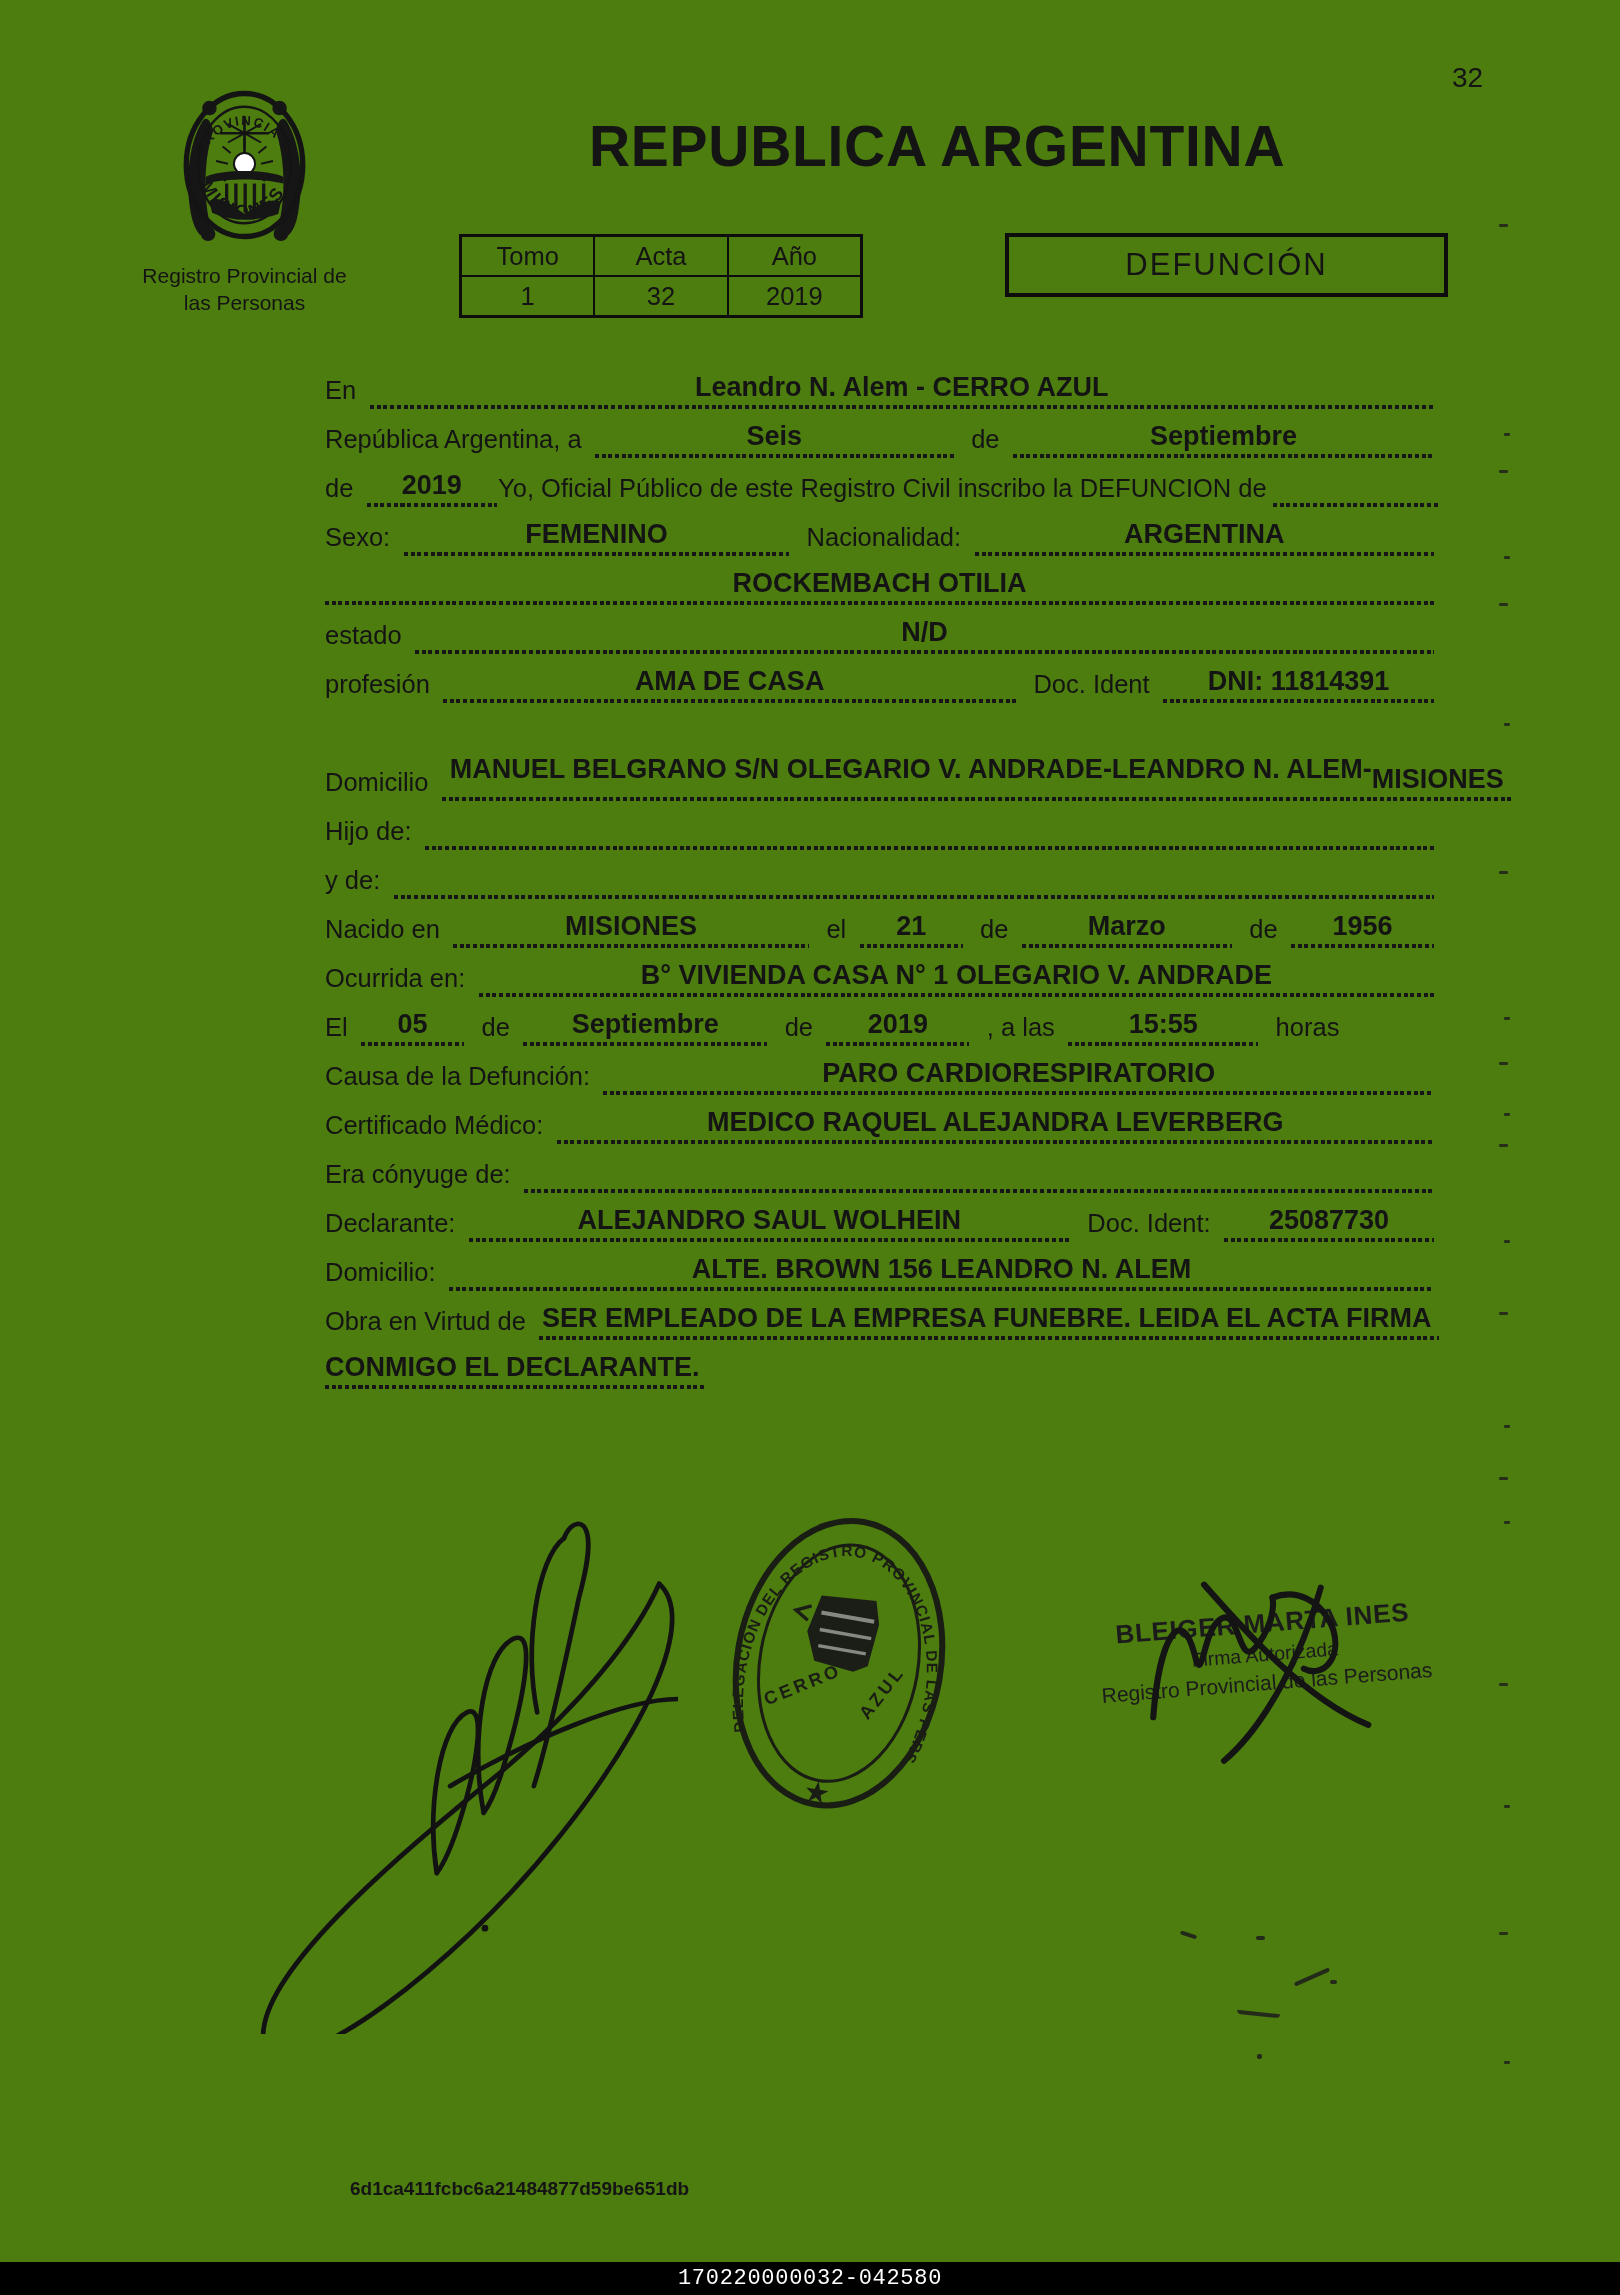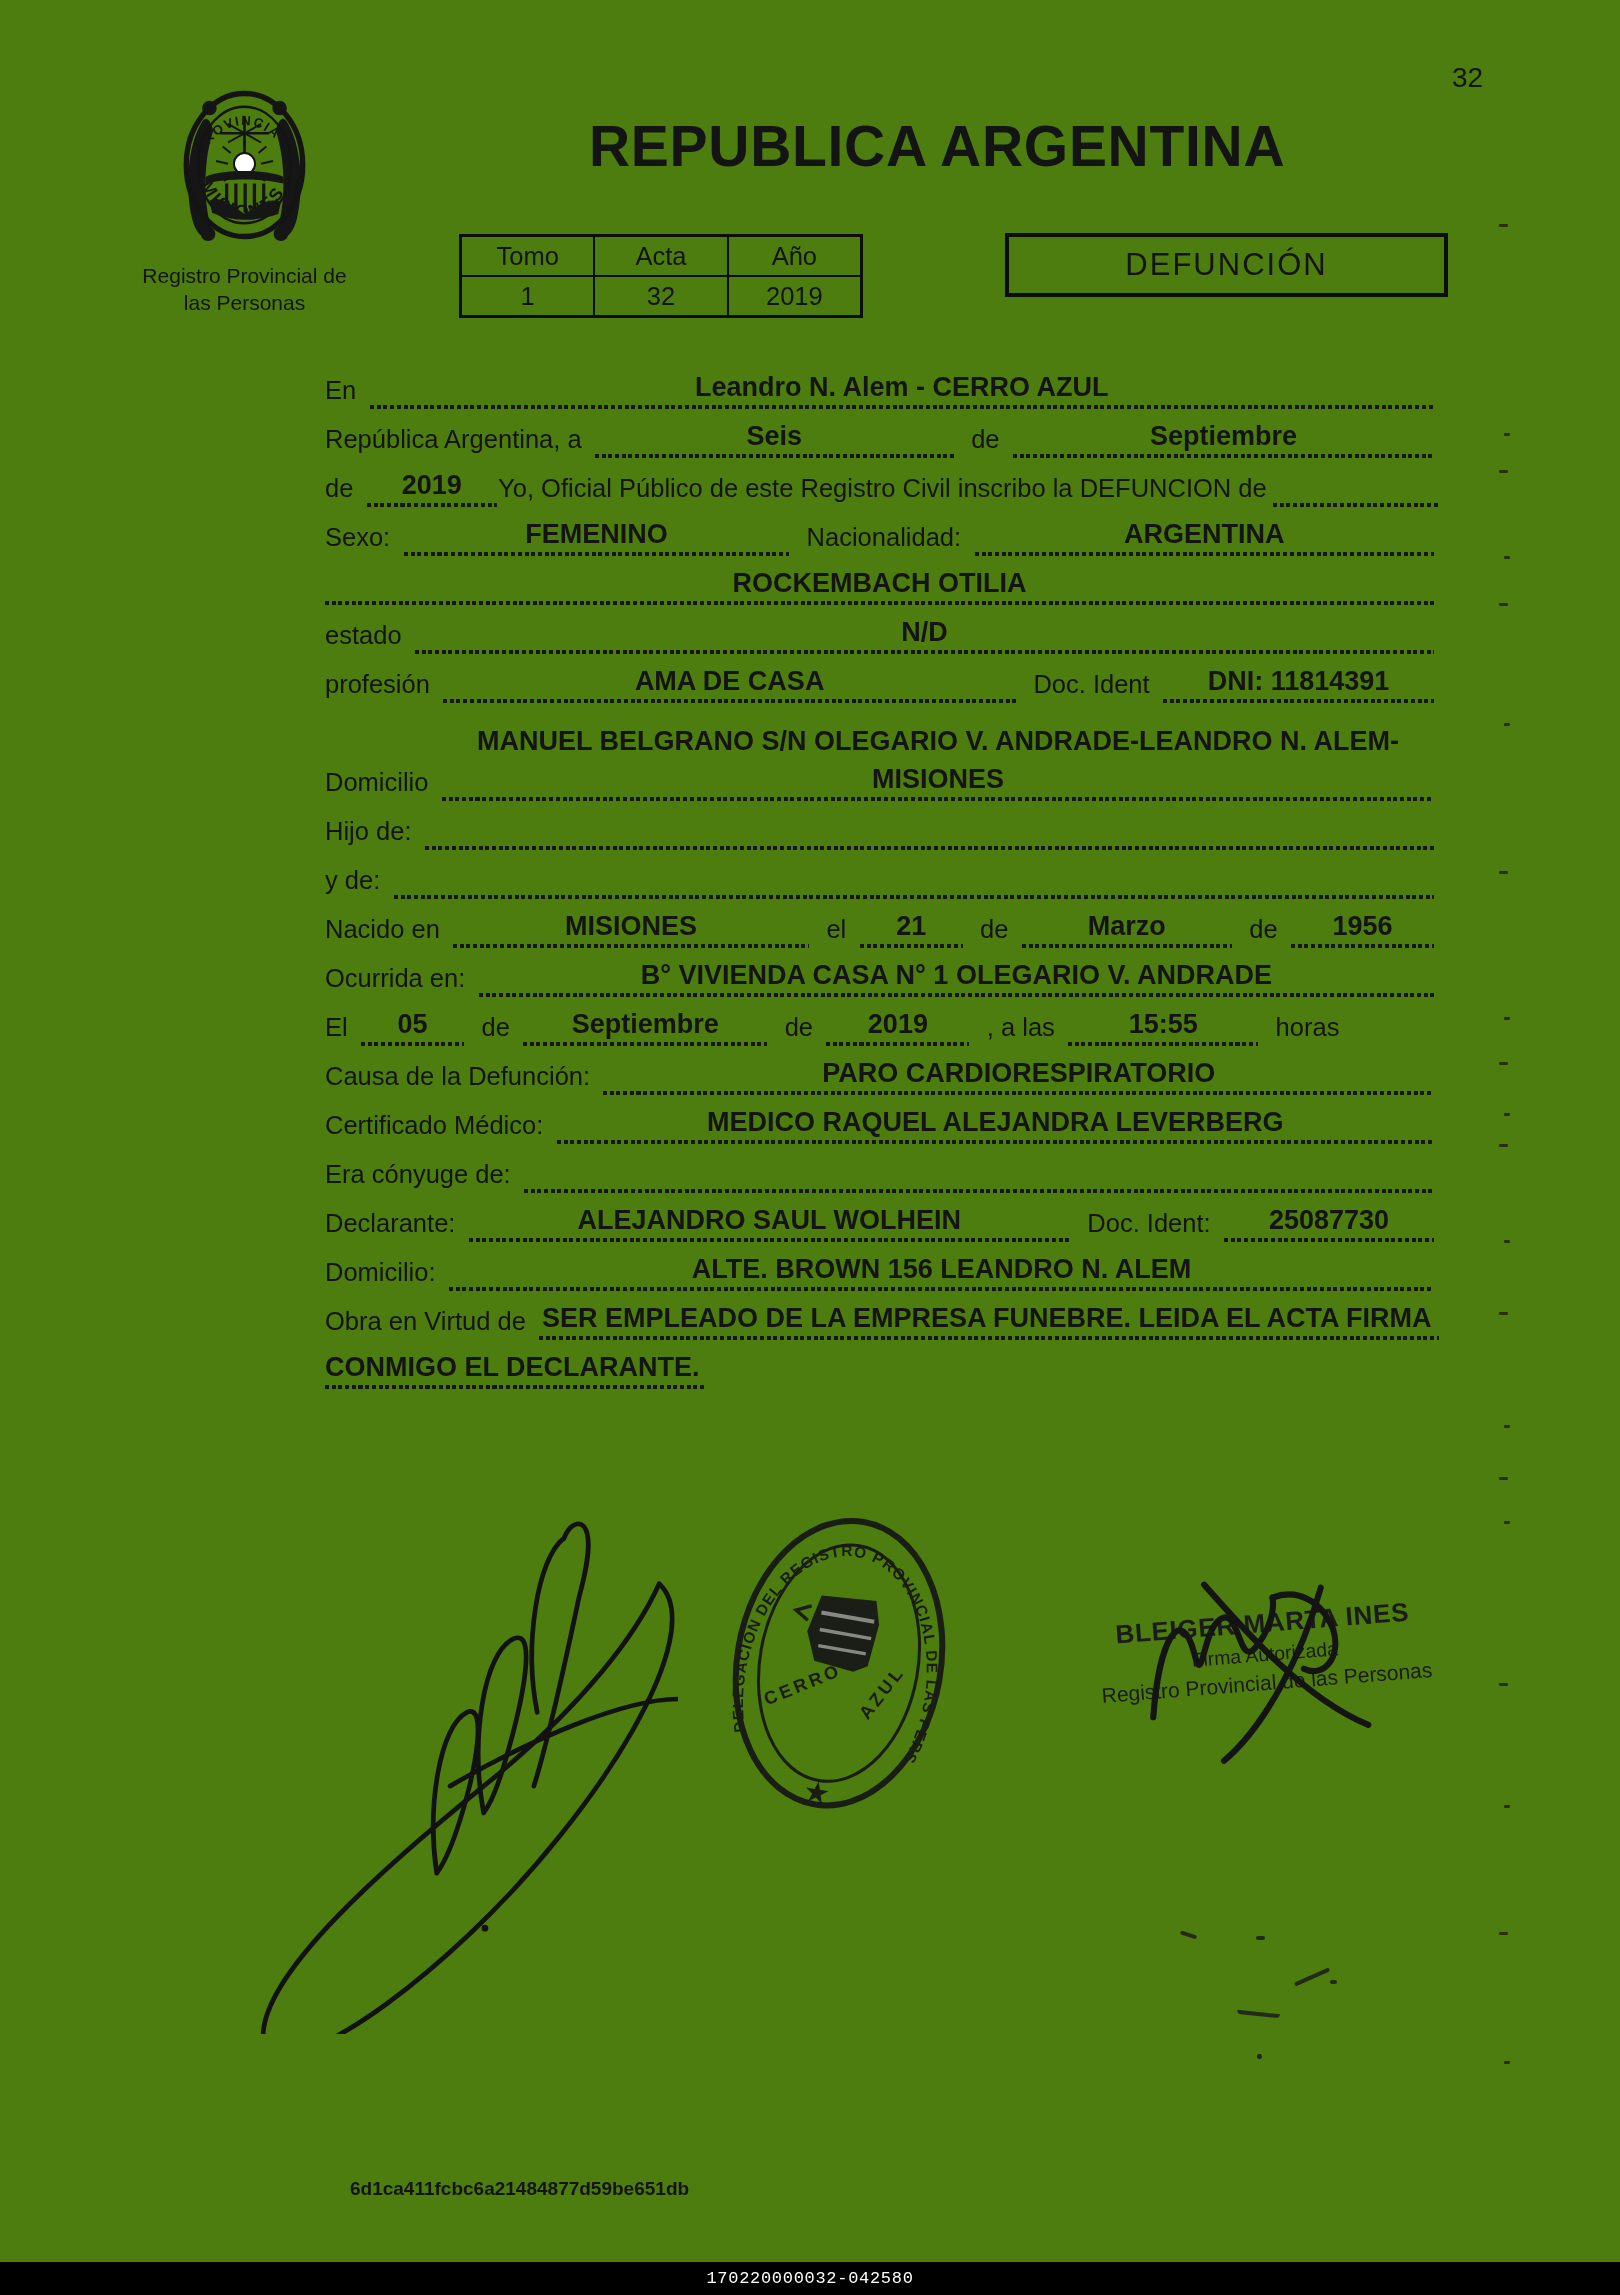--- a/index.html
+++ b/index.html
@@ -42,21 +42,21 @@
   .f-180{flex:0 1 127px;}
   .f-250{flex:0 1 174px;}
   .f-270{flex:0 1 194px;}
   .f-330{flex:0 1 228px;}
   .f-370{flex:0 0 255px;}
   .f-500{flex:1 1 315px;}
   .f-g11{flex:1.1 1 0;}
   .f-g12{flex:1.2 1 0;}
   .f-g13{flex:1.3 1 0;}
   .row.dom{height:98px;}
-  .fill.two{display:flex;flex-direction:column;justify-content:flex-end;white-space:normal;}
+  .fill.two{display:flex;flex-direction:row;justify-content:flex-end;white-space:normal;}
   .fill.two .vline{white-space:nowrap;}
   .fill.two .vline + .vline{margin-top:9.4px;}
   .fill.leftal{text-align:left;padding-left:2.7px;}
   .inlineu{font-weight:bold;font-size:27px;position:relative;padding:0 4px 8px 0;white-space:nowrap;}
   .inlineu::after{content:"";position:absolute;left:0;right:0;bottom:0;height:4px;
         background:repeating-linear-gradient(90deg,#161616 0 4px,transparent 4px 6.7px);}
 
   
   .sig-left{position:absolute;left:249px;top:1498px;}
   .seal{position:absolute;left:695px;top:1479px;}
@@ -64,21 +64,21 @@
               transform:rotate(-4.5deg);color:#1b1b1b;text-align:center;}
   .auth-name{font-size:26px;font-weight:bold;letter-spacing:0.7px;white-space:nowrap;}
   .auth-role{font-size:19.4px;margin-top:4px;}
   .auth-office{font-size:21px;margin-top:5.4px;white-space:nowrap;}
   .auth-sig{position:absolute;left:74px;top:-59px;}
 
   
   .hash{position:absolute;left:350px;top:2178px;font-size:19px;letter-spacing:0px;white-space:nowrap;font-weight:bold;}
   .footer-bar{position:absolute;left:0;right:0;bottom:0;height:33px;background:#000;
               color:#fff;display:flex;align-items:center;justify-content:center;
-              font-size:17px;font-family:"Liberation Mono",monospace;letter-spacing:0.7px;}
+              font-size:22px;font-family:"Liberation Mono",monospace;letter-spacing:0.7px;}
 
   
   .arts i{position:absolute;left:1499px;width:8.7px;height:3.3px;background:#1c1c1c;
           border-radius:1.3px;opacity:.8;}
   .arts i:nth-child(even){left:1504px;width:6px;}
   .arts i:nth-child(1){top:224px;}  .arts i:nth-child(2){top:433px;}
   .arts i:nth-child(3){top:470px;}  .arts i:nth-child(4){top:556px;}
   .arts i:nth-child(5){top:603px;}  .arts i:nth-child(6){top:723px;}
   .arts i:nth-child(7){top:871px;} .arts i:nth-child(8){top:1017px;}
   .arts i:nth-child(9){top:1062px;} .arts i:nth-child(10){top:1113px;}

